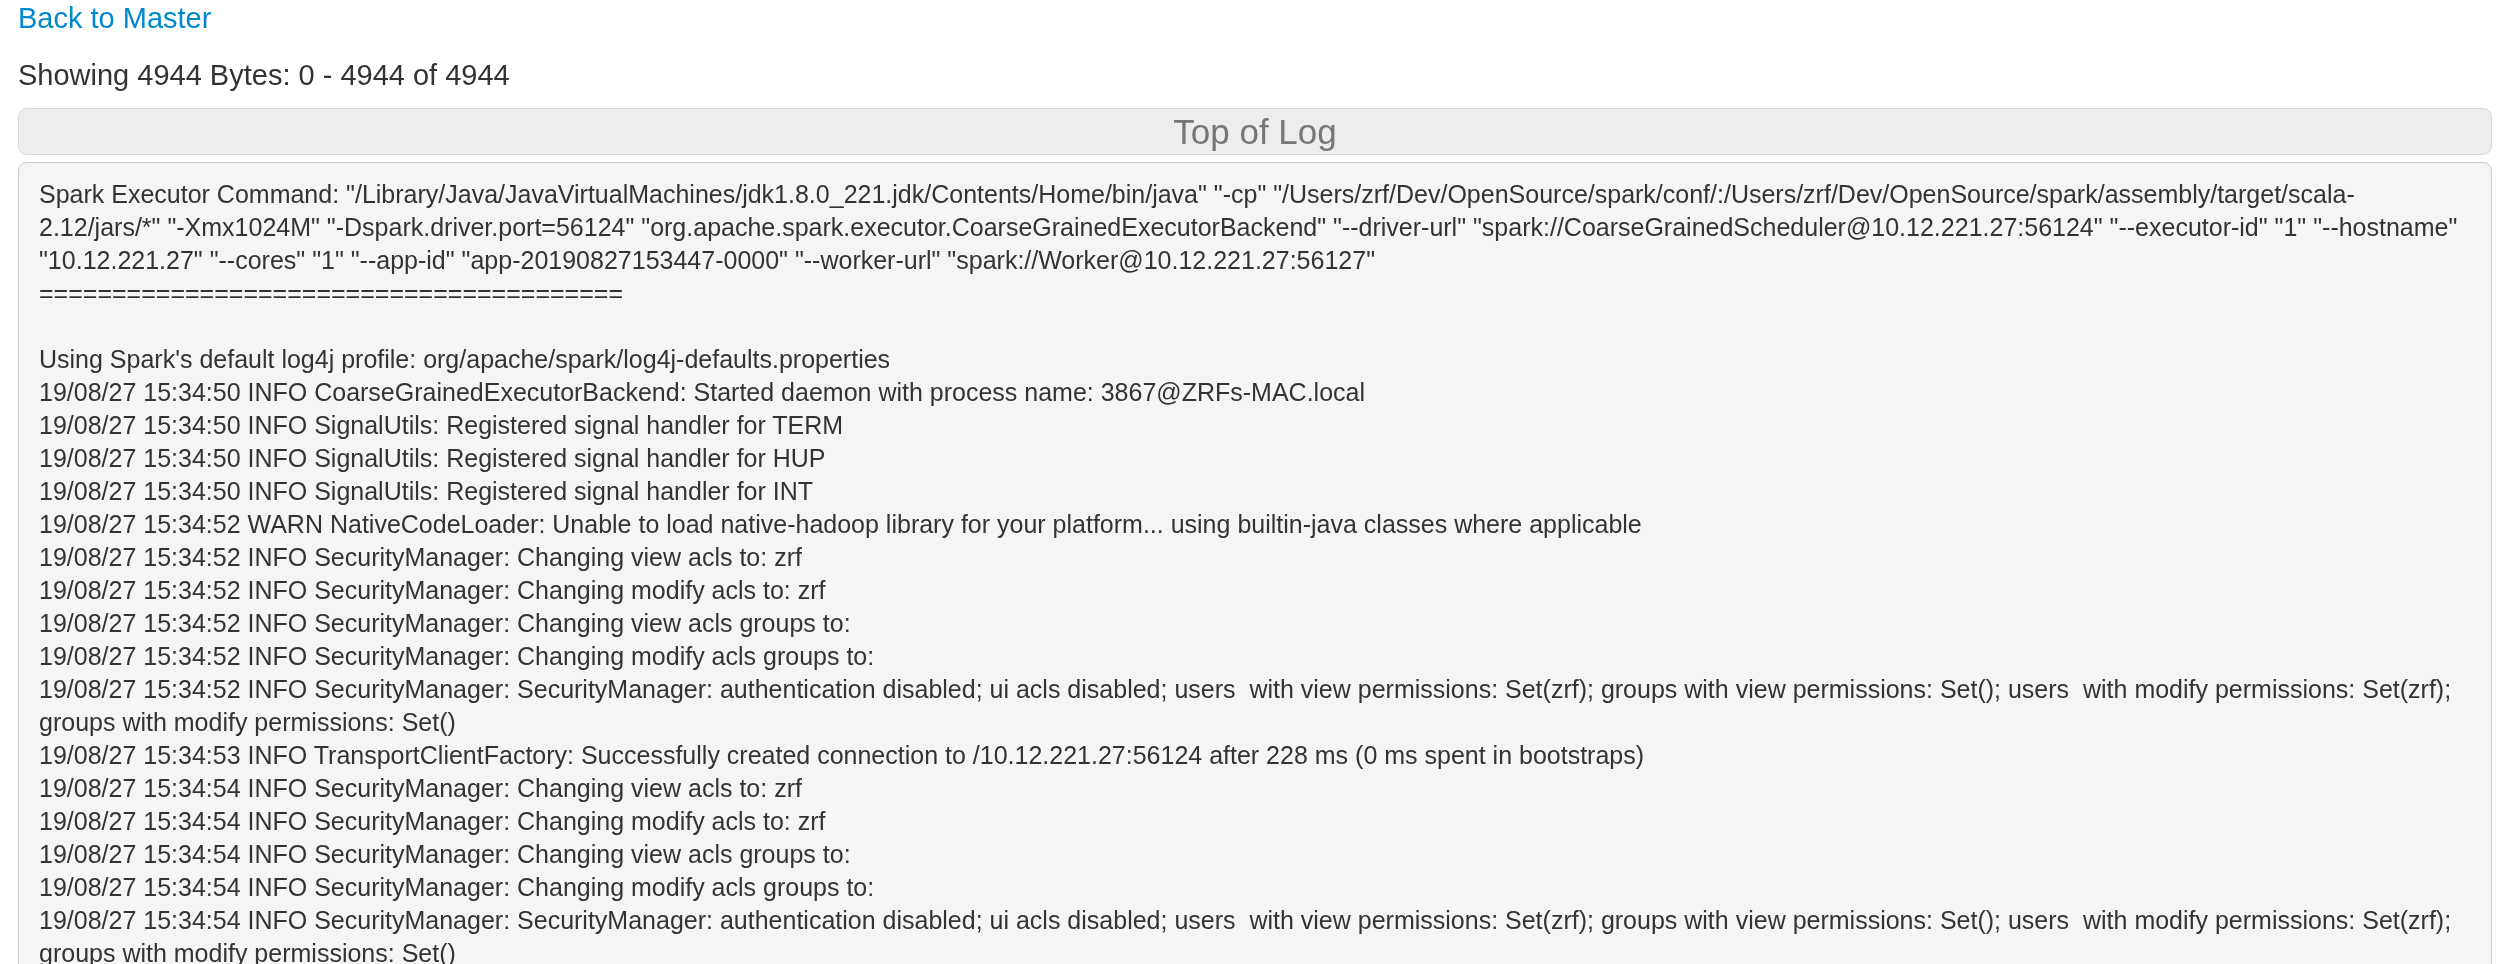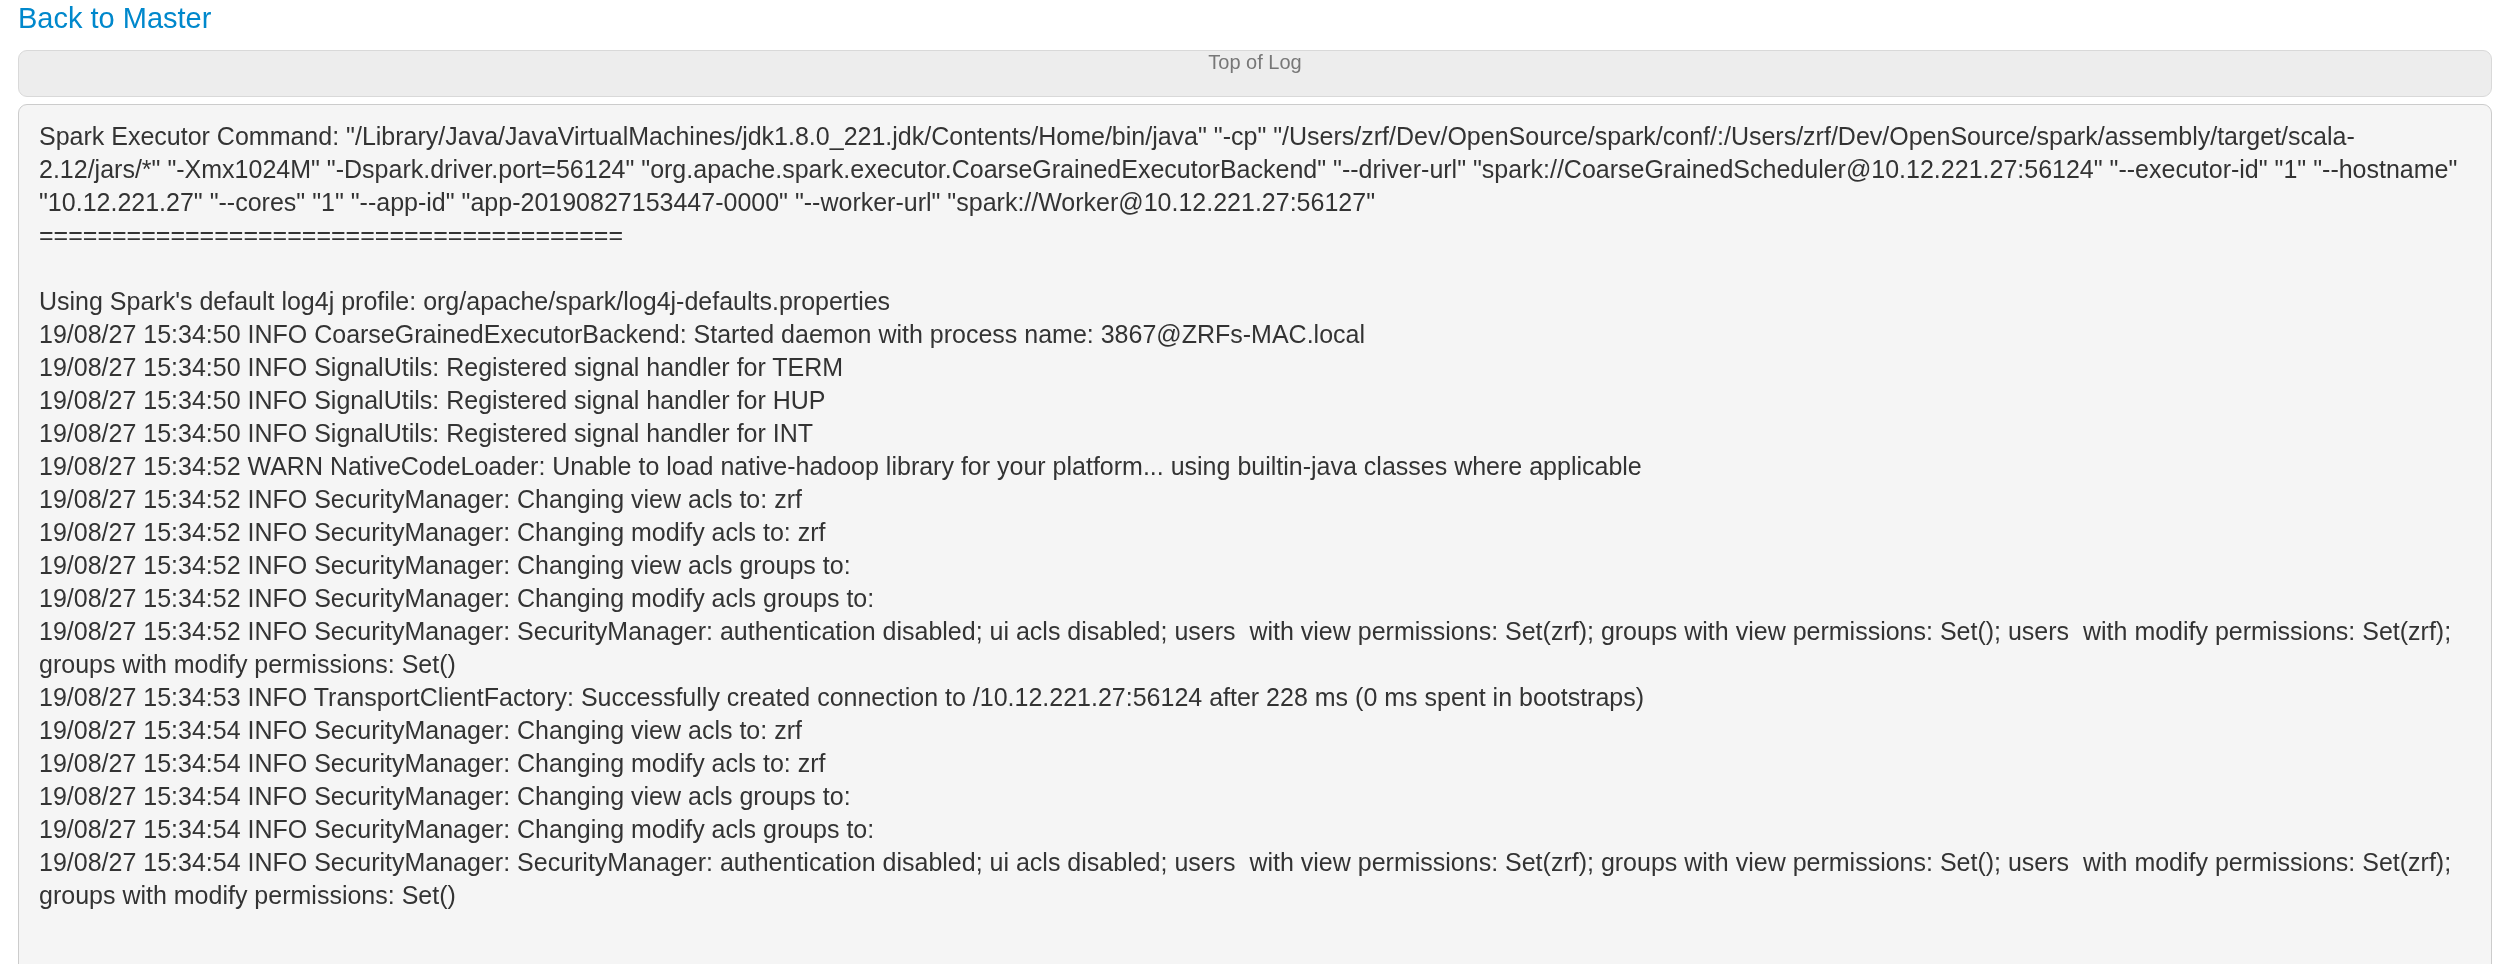--- a/index.html
+++ b/index.html
@@ -34,22 +34,23 @@
     color: #333333;
   }
   .log-header-bar {
     margin-top: 15px;
     height: 47px;
     box-sizing: border-box;
     background: #ededed;
     border: 1px solid #d9d9d9;
     border-radius: 9px;
     display: flex;
+    align-items: center;
     justify-content: center;
-    font-size: 20px;
+    font-size: 35px;
     color: #777777;
     cursor: pointer;
     user-select: none;
   }
   .log-box {
     margin-top: 7px;
     box-sizing: border-box;
     background: #f5f5f5;
     border: 1px solid #cccccc;
     border-radius: 9px 9px 0 0;
@@ -67,20 +68,21 @@
     word-wrap: break-word;
   }
 </style>
 </head>
 <body>
 
 <div class="page">
 
   <a href="#" class="back-link">Back to Master</a>
 
+  <div class="byte-range">Showing 4944 Bytes: 0 - 4944 of 4944</div>
 
   <div class="log-header-bar">
     <span>Top of Log</span>
   </div>
 
   <div class="log-box">
     <pre class="log-text">Spark Executor Command: "/Library/Java/JavaVirtualMachines/jdk1.8.0_221.jdk/Contents/Home/bin/java" "-cp" "/Users/zrf/Dev/OpenSource/spark/conf/:/Users/zrf/Dev/OpenSource/spark/assembly/target/scala-2.12/jars/*" "-Xmx1024M" "-Dspark.driver.port=56124" "org.apache.spark.executor.CoarseGrainedExecutorBackend" "--driver-url" "spark://CoarseGrainedScheduler@10.12.221.27:56124" "--executor-id" "1" "--hostname" "10.12.221.27" "--cores" "1" "--app-id" "app-20190827153447-0000" "--worker-url" "spark://Worker@10.12.221.27:56127"
 ========================================
 
 Using Spark's default log4j profile: org/apache/spark/log4j-defaults.properties

